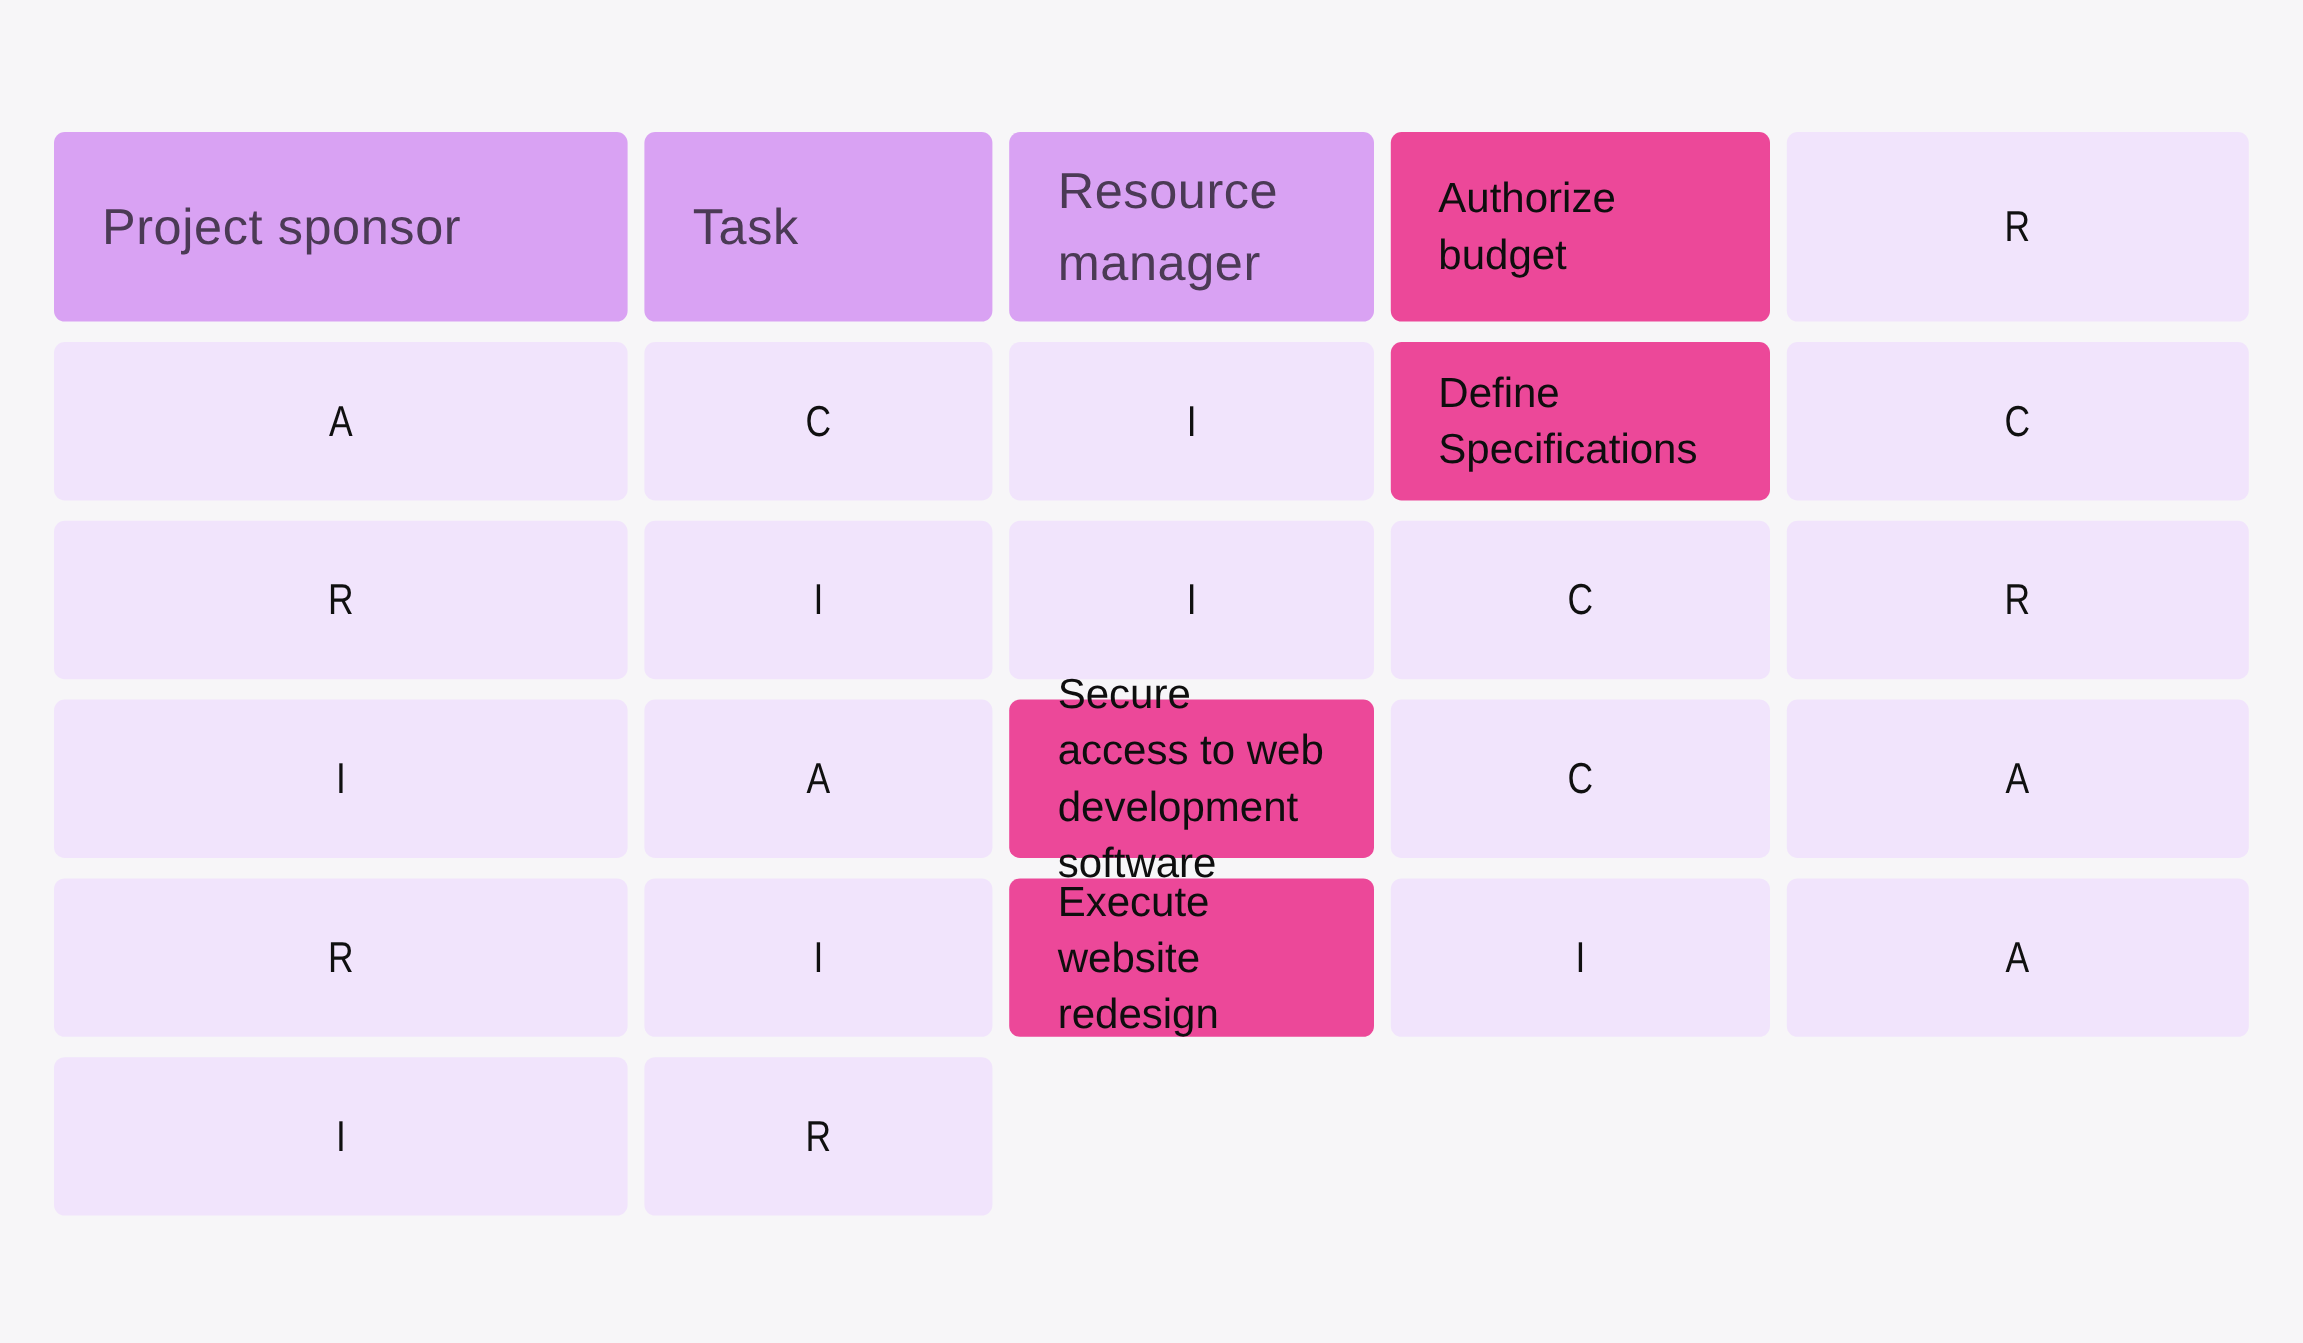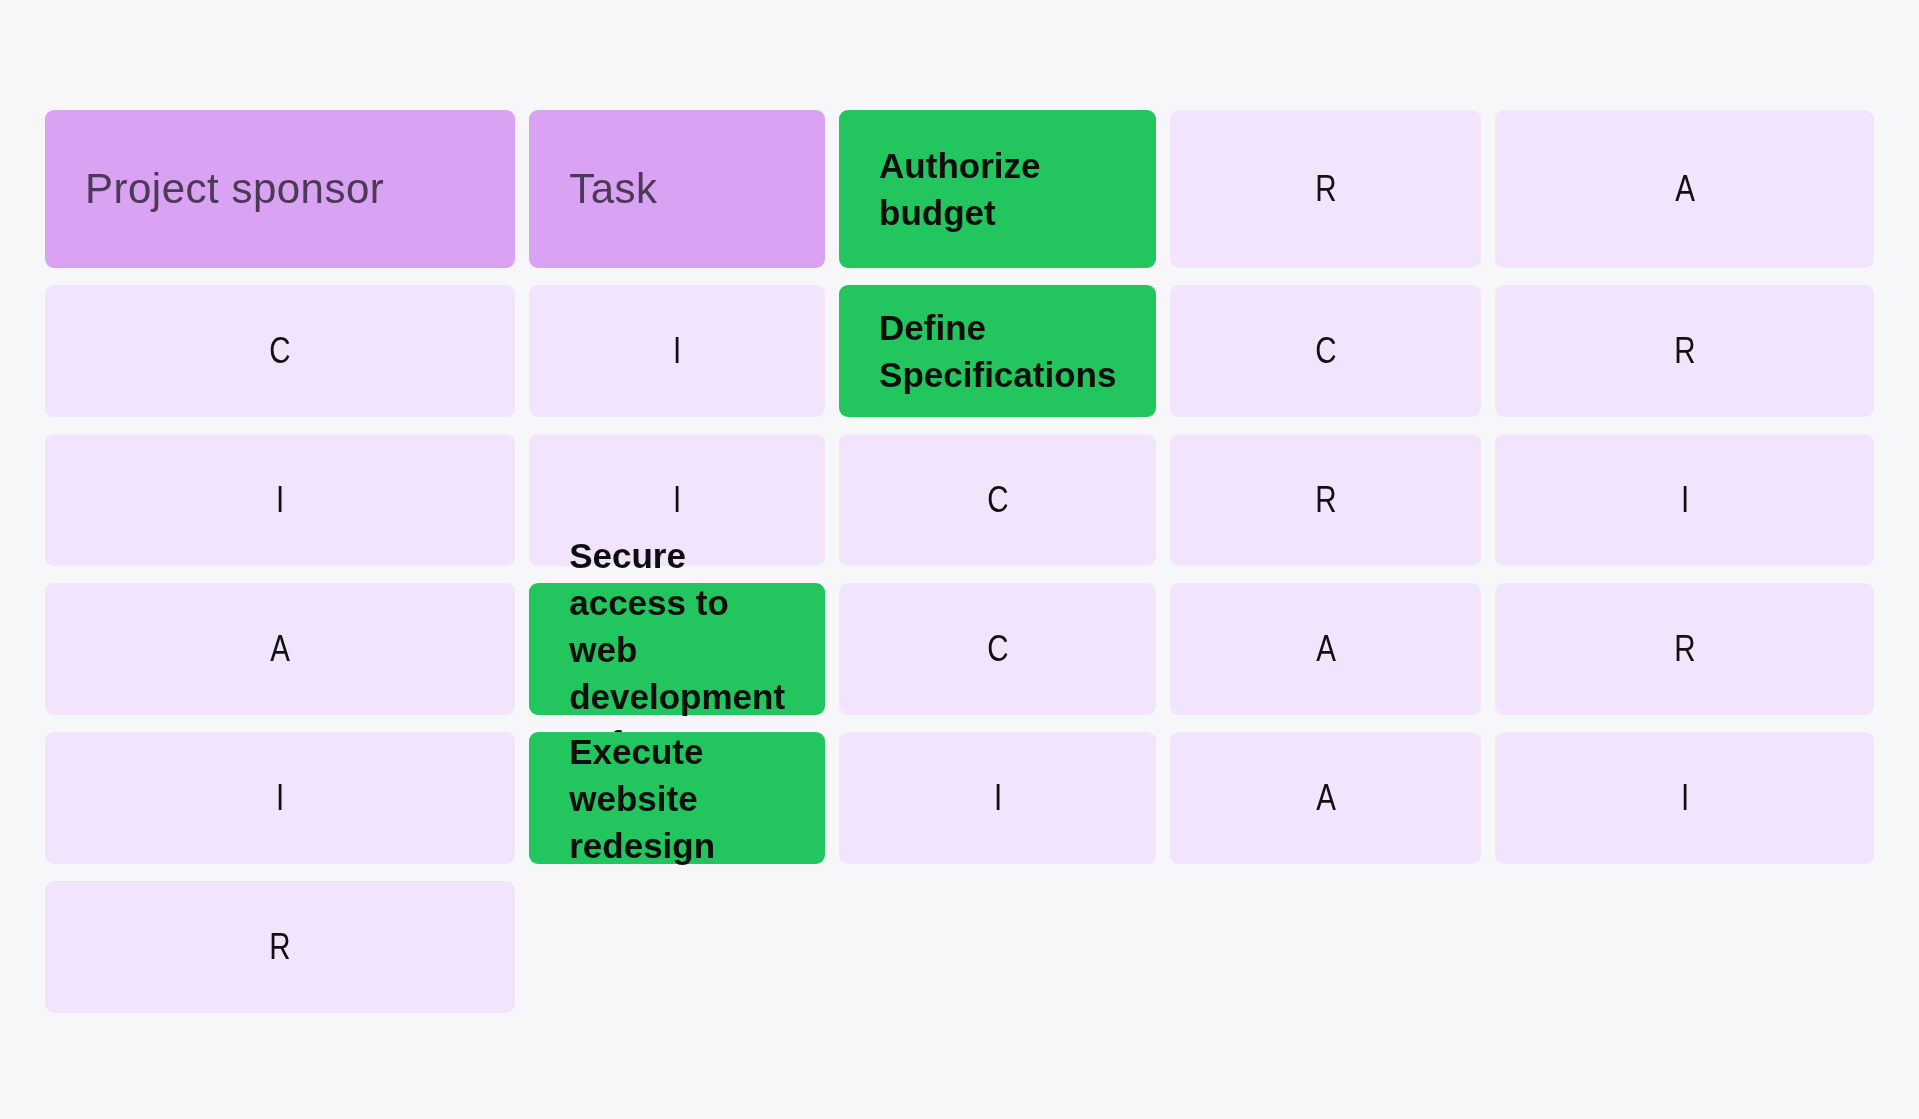--- a/index.html
+++ b/index.html
@@ -33,25 +33,25 @@
   .head {
     background: #d9a2f3;
     color: #4b3a55;
     font-size: 42px;
     line-height: 60px;
     font-weight: 400;
     padding: 0 40px;
     letter-spacing: 0.5px;
   }
   .task {
-    background: #22c55e;
+    background: #ec4899;
     color: #0e0e0e;
     font-size: 35px;
     line-height: 47px;
-    font-weight: 700;
+    font-weight: 400;
     padding: 0 40px;
   }
   .val {
     background: #f1e4fc;
     color: #101010;
     font-size: 36px;
     font-weight: 400;
     justify-content: center;
   }
   .val .glyph {
@@ -59,20 +59,21 @@
     transform: scaleX(0.82);
   }
 </style>
 </head>
 <body>
 
 <div class="raci">
 
   <div class="cell head">Project sponsor</div>
   <div class="cell head">Task</div>
+  <div class="cell head">Resource manager</div>
 
   <div class="cell task">Authorize budget</div>
   <div class="cell val">
       <span class="glyph">R</span>
     </div>
   <div class="cell val">
       <span class="glyph">A</span>
     </div>
   <div class="cell val">
       <span class="glyph">C</span>

